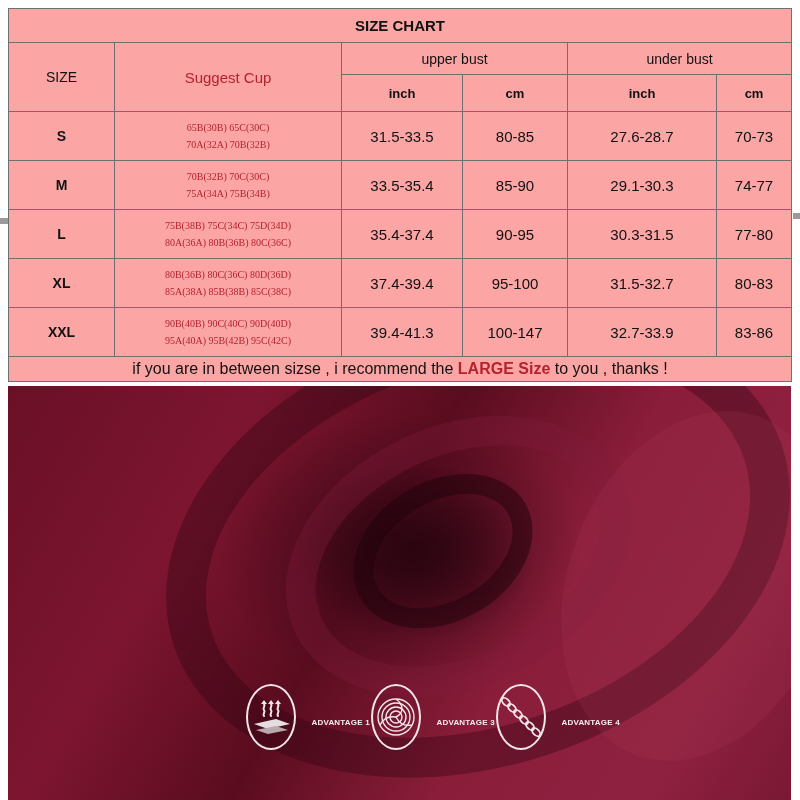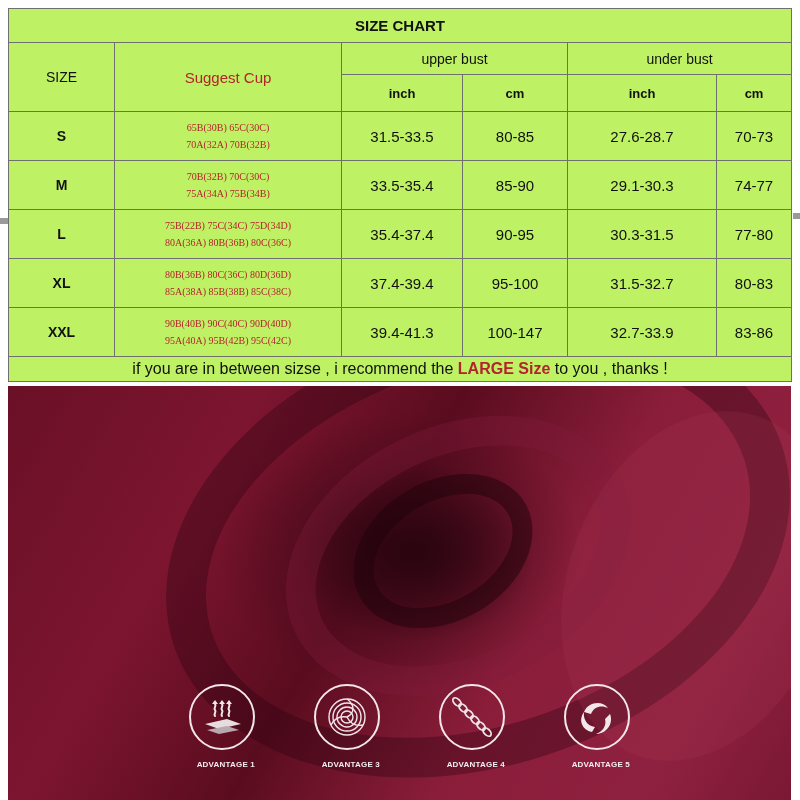--- a/index.html
+++ b/index.html
@@ -1,20 +1,20 @@
 <!DOCTYPE html>
 <html><head>
 <meta charset="utf-8">
 <style>
   html, body { margin:0; padding:0; }
   body { width:800px; height:800px; background:#ffffff; position:relative; overflow:hidden; font-family:"Liberation Sans", sans-serif; }
   .side-mark { position:absolute; width:8px; height:6px; background:#9a9a9a; }
   table.size-chart {
     position:absolute; left:8px; top:8px; width:783px;
-    border-collapse:collapse; table-layout:fixed; background:#bef264;
+    border-collapse:collapse; table-layout:fixed; background:#fca5a5;
     color:#111;
   }
   table.size-chart td, table.size-chart th {
     border:1.5px solid #6f6f6f; text-align:center; vertical-align:middle;
     padding:0; font-weight:normal;
   }
   .title-cell { height:33px; font-weight:bold !important; font-size:15px; }
   .hdr-size { font-size:14px;margin-top:28px; }
   .hdr-cup { font-size:15px; color:#b3232d; }
   .hdr-group { height:31px; font-size:14px; }
@@ -27,21 +27,21 @@
 
   .fabric {
     position:absolute; left:8px; top:386px; width:783px; height:414px; overflow:hidden;
     background:
       radial-gradient(ellipse 120px 90px at 52% 40%, #2a0410 0%, rgba(42,4,16,0) 100%),
       radial-gradient(ellipse 260px 200px at 50% 40%, rgba(60,8,22,0.9) 0%, rgba(60,8,22,0) 70%),
       linear-gradient(120deg, #6a1026 0%, #7d1530 25%, #5a0c1f 45%, #8a1d3a 65%, #8f2140 85%, #7a1833 100%);
   }
   .fold { position:absolute; border-radius:50%; }
   .adv-row { position:absolute; left:0; right:0; top:298px; display:flex; justify-content:center; gap:53px; padding-left:14px; }
-  .adv { width:72px; display:flex; flex-direction:column; align-items:flex-end; }
+  .adv { width:72px; display:flex; align-items:center;gap:16px; }
   .adv .ring { width:66px; height:66px; border:2.5px solid #f3e6ea; border-radius:50%; display:flex; align-items:center; justify-content:center; box-sizing:border-box; }
   .adv .ring svg { width:46px; height:46px; }
   .adv .lbl { margin-top:10px; font-size:8px; font-weight:bold; color:#f4eef0; letter-spacing:0.2px; white-space:nowrap; }
 </style>
 </head>
 <body>
 
 <div class="side-mark" style="left:0;top:218px;"></div>
 <div class="side-mark" style="left:793px;top:213px;"></div>
 
@@ -89,21 +89,21 @@
           <div>75A(34A) 75B(34B)</div>
         </td>
     <td>33.5-35.4</td>
     <td>85-90</td>
     <td>29.1-30.3</td>
     <td>74-77</td>
   </tr>
   <tr class="row">
     <td class="size">L</td>
     <td class="cup">
-          <div>75B(22B) 75C(34C) 75D(34D)</div>
+          <div>75B(38B) 75C(34C) 75D(34D)</div>
           <div>80A(36A) 80B(36B) 80C(36C)</div>
         </td>
     <td>35.4-37.4</td>
     <td>90-95</td>
     <td>30.3-31.5</td>
     <td>77-80</td>
   </tr>
   <tr class="row">
     <td class="size">XL</td>
     <td class="cup">
@@ -183,26 +183,14 @@
               <ellipse cx="14" cy="14" rx="5" ry="3" transform="rotate(45 14 14)"></ellipse>
               <ellipse cx="20" cy="20" rx="5" ry="3" transform="rotate(45 20 20)"></ellipse>
               <ellipse cx="26" cy="26" rx="5" ry="3" transform="rotate(45 26 26)"></ellipse>
               <ellipse cx="32" cy="32" rx="5" ry="3" transform="rotate(45 32 32)"></ellipse>
               <ellipse cx="38" cy="38" rx="5" ry="3" transform="rotate(45 38 38)"></ellipse>
             </g>
           </svg>
       </div>
       <div class="lbl">ADVANTAGE 4</div>
     </div>
-    <div class="adv">
-      <div class="ring">
-        <svg viewBox="0 0 46 46">
-            <g fill="#f3e6ea">
-              <path d="M10 18c4-10 18-12 24-4-6-3-14-2-17 6z"></path>
-              <path d="M36 20c4 10-4 20-14 20 6-2 11-8 9-15z"></path>
-              <path d="M18 38c-10-2-14-12-8-20-1 7 3 14 11 15z"></path>
-            </g>
-          </svg>
-      </div>
-      <div class="lbl">ADVANTAGE 5</div>
-    </div>
   </div>
 </div>
 
 </body></html>

